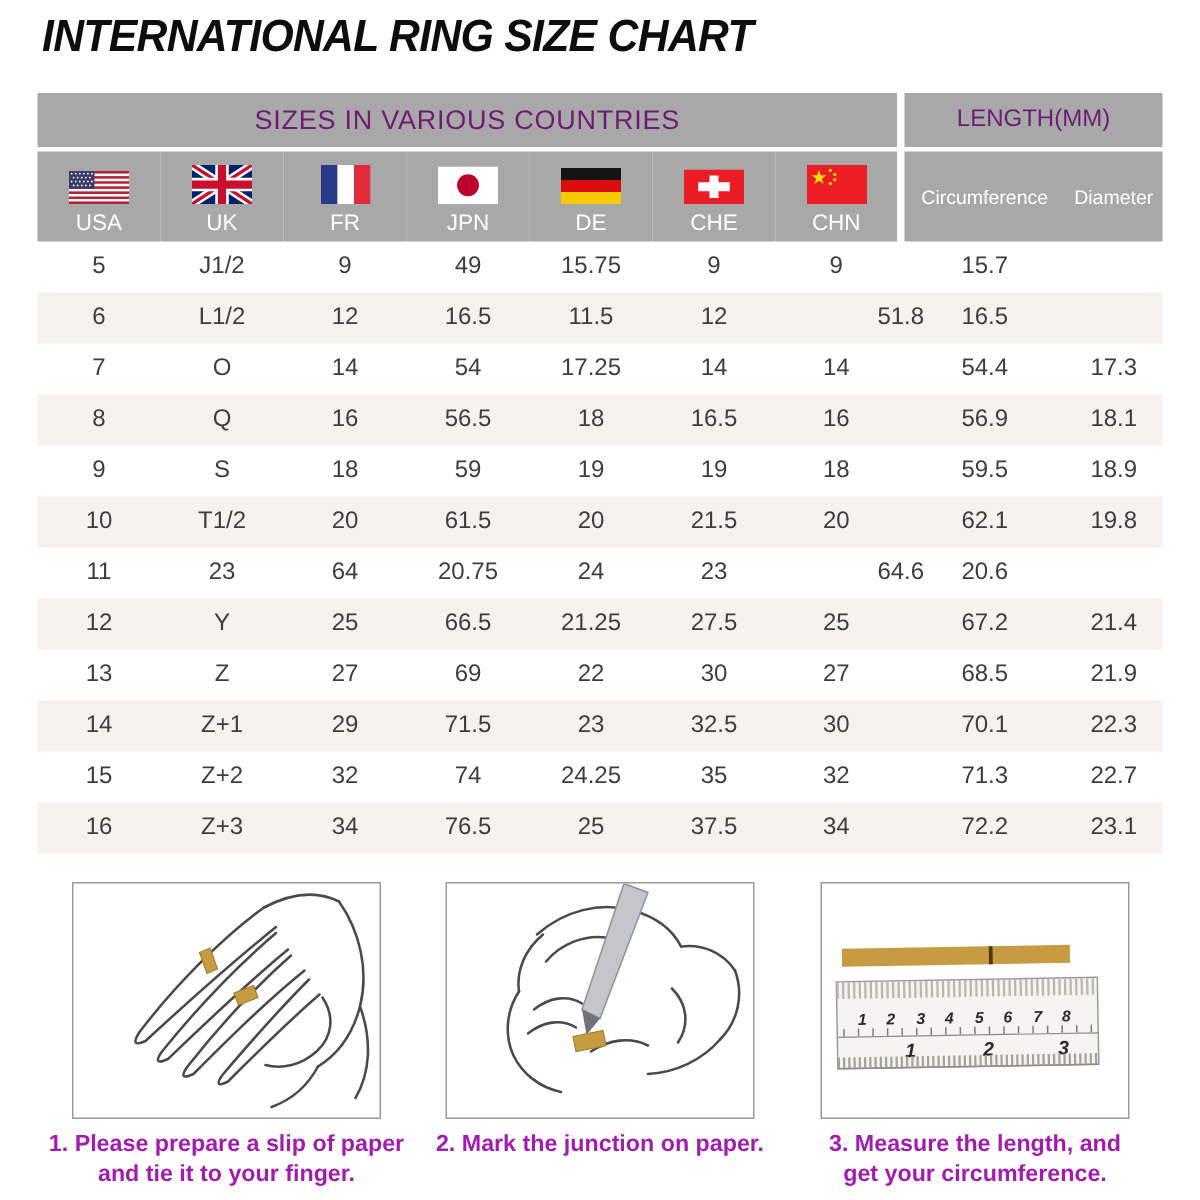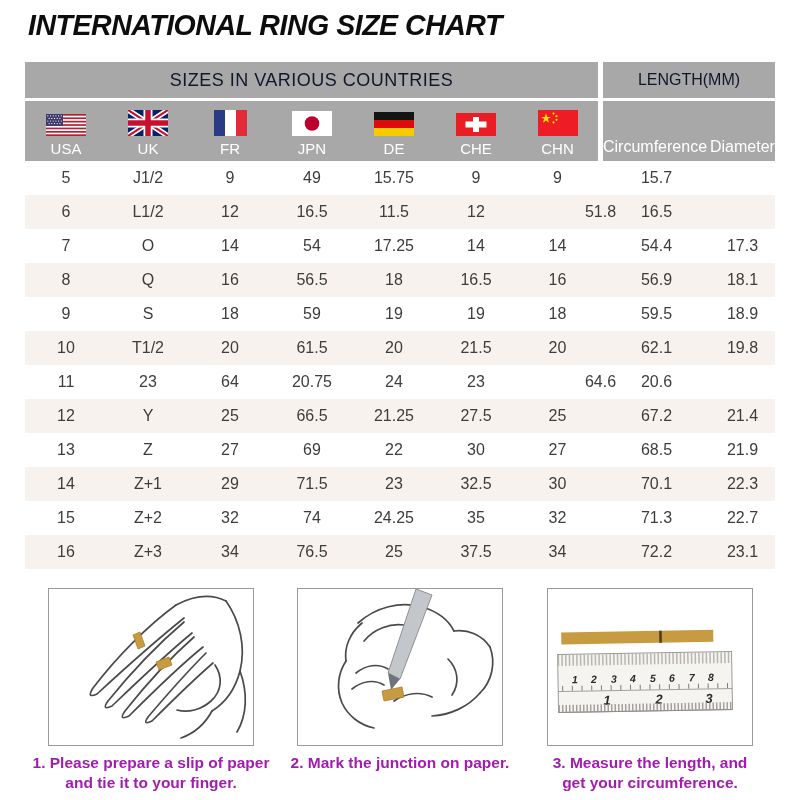--- a/index.html
+++ b/index.html
@@ -16,33 +16,33 @@
     font-family:"Liberation Sans",sans-serif;overflow:hidden;
   }
   .title{
     position:absolute;left:28px;top:8px;margin:0;
     font-size:30px;font-weight:900;font-style:italic;letter-spacing:-0.5px;
     color:#0d0d0d;white-space:nowrap;transform:scaleX(0.95);transform-origin:left center;
   }
   .chart{position:absolute;left:25px;top:62px;width:750px;}
   .ghead{display:grid;grid-template-columns:573px 5px 172px;height:36px;margin-bottom:3px;}
   .gh{
-    background:var(--header-gray);color:#0f172a;display:flex;align-items:center;justify-content:center;
+    background:var(--header-gray);color:#701a75;display:flex;align-items:center;justify-content:center;
   }
   .gh.countries{font-size:18px;letter-spacing:0.5px;}
   .gh.length{font-size:16px;}
   .cols10{display:grid;grid-template-columns:82px 82px 82px 82px 82px 82px 81px 5px 107px 65px;}
   .flagrow{height:60px;}
   .flagrow>div{background:var(--header-gray);}
   .flagrow>.spacer{background:#ffffff;}
   .fcell{display:flex;flex-direction:column;align-items:center;justify-content:flex-end;padding-bottom:5px;gap:5px;}
   .fcode{color:#fff;font-size:15px;line-height:15px;}
   .flag{display:block;line-height:0;}
   .flag svg{display:block;}
-  .lcell{display:flex;align-items:flex-end;padding-bottom:5px;color:#fff;font-size:16px;}
+  .lcell{display:flex;align-items:flex-end;justify-content:center;padding-bottom:22px;color:#fff;font-size:13px;}
   .tbody .trow{height:34px;}
   .tbody .trow:nth-child(even){background:var(--row-alt);}
   .cell{display:flex;align-items:center;justify-content:center;font-size:16px;color:var(--table-text);}
   .instr{position:absolute;top:588px;width:250px;margin:0;}
   .panel{
     width:206px;height:158px;margin:0 auto;border:1px solid #9a9a9a;background:#fff;
   }
   .panel svg{display:block;}
   figcaption{margin-top:7px;text-align:center;font-size:15.5px;font-weight:bold;color:#a21caf;line-height:20px;white-space:nowrap;}
   .ruler-num{font-size:10.5px;font-style:italic;fill:#2a2a2a;font-weight:bold;}

